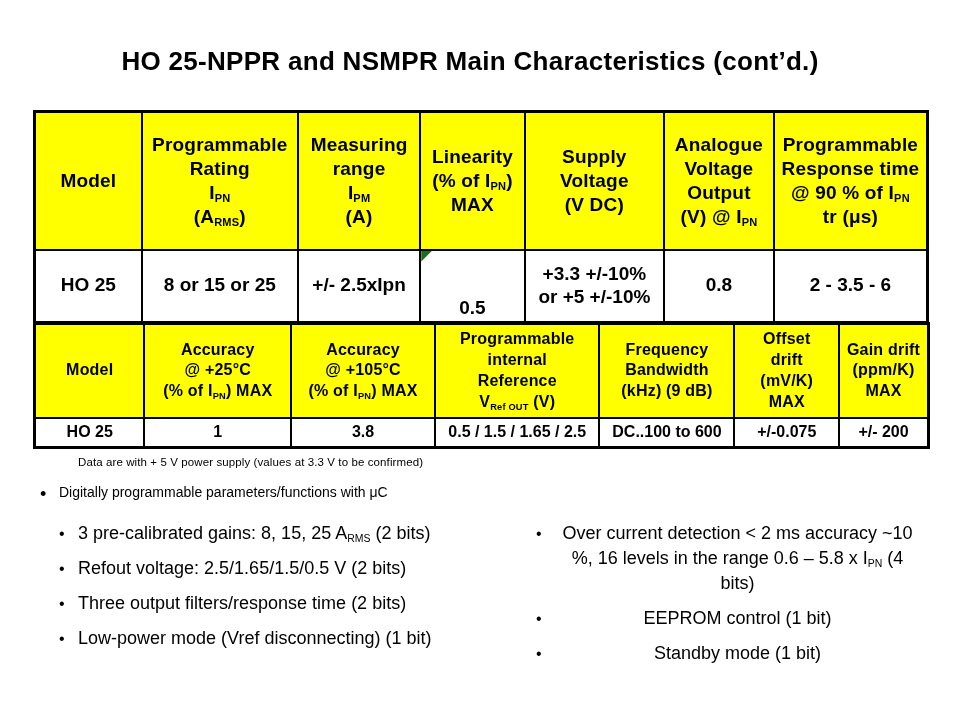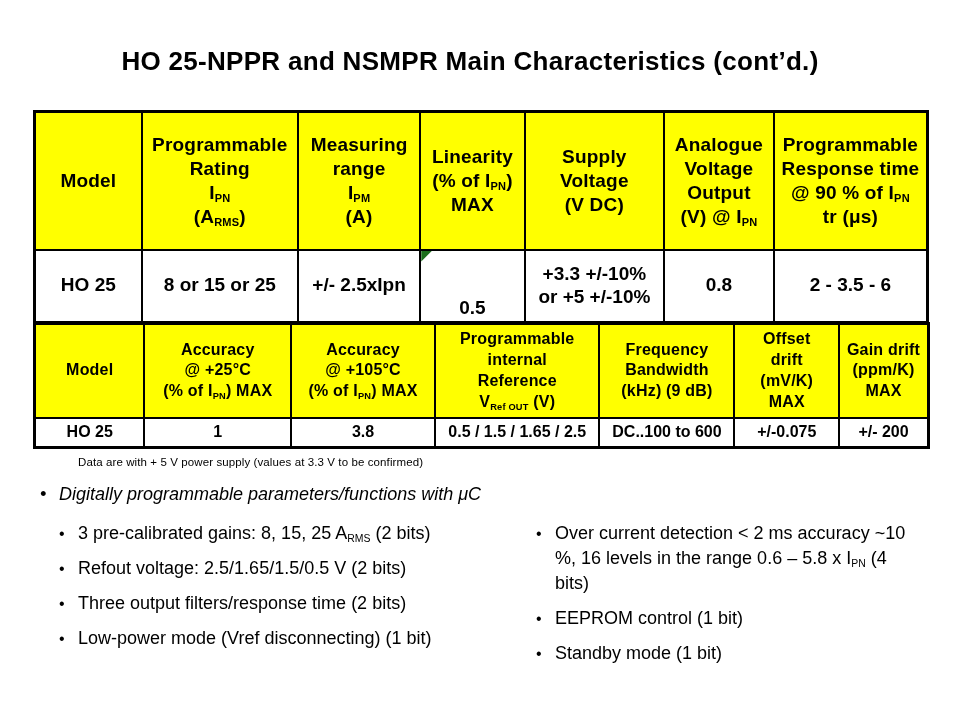--- a/index.html
+++ b/index.html
@@ -30,26 +30,26 @@
   .t2 th { height:94px;  font-size:16px; line-height:1.3; letter-spacing:0.2px; }
   .t2 td { height:30px;  font-size:16px; }
   sub { font-size:0.58em; line-height:0; vertical-align:baseline; position:relative; top:0.32em;margin-top:44px; }
   .comment-cell { position:relative; }
   .corner-marker {
     position:absolute; top:0; left:0; width:11px; height:11px;
     background:var(--comment-marker,#1b6e1b);
     clip-path:polygon(0 0, 100% 0, 0 100%);
   }
   .footnote { position:absolute; left:36px; top:456px; font-size:11.5px; letter-spacing:0.1px;margin-left:42px; }
-  .main-bullet { position:absolute; left:40px; top:484px; font-size:18px; display:flex;font-style:italic; }
+  .main-bullet { position:absolute; left:40px; top:484px; font-size:14px; display:flex; }
   .main-bullet .blt { width:19px; flex:0 0 19px; font-size:18px; }
   .blt::before { content:"\2022"; }
   .cols { position:absolute; left:58px; top:521px; display:flex; }
   .col-left  { width:477px; }
-  .col-right { width:385px; }
+  .col-right { width:385px;text-align:center; }
   ul { list-style:none; }
   li { position:relative; padding-left:20px; font-size:18px; line-height:25px; margin-bottom:10px; }
   li .blt { position:absolute; left:1px; top:0; font-size:16px; }
 </style>
 </head>
 <body>
 
 <div class="slide">
 
   <h1 class="title">HO 25-NPPR and NSMPR Main Characteristics (cont’d.)</h1>

